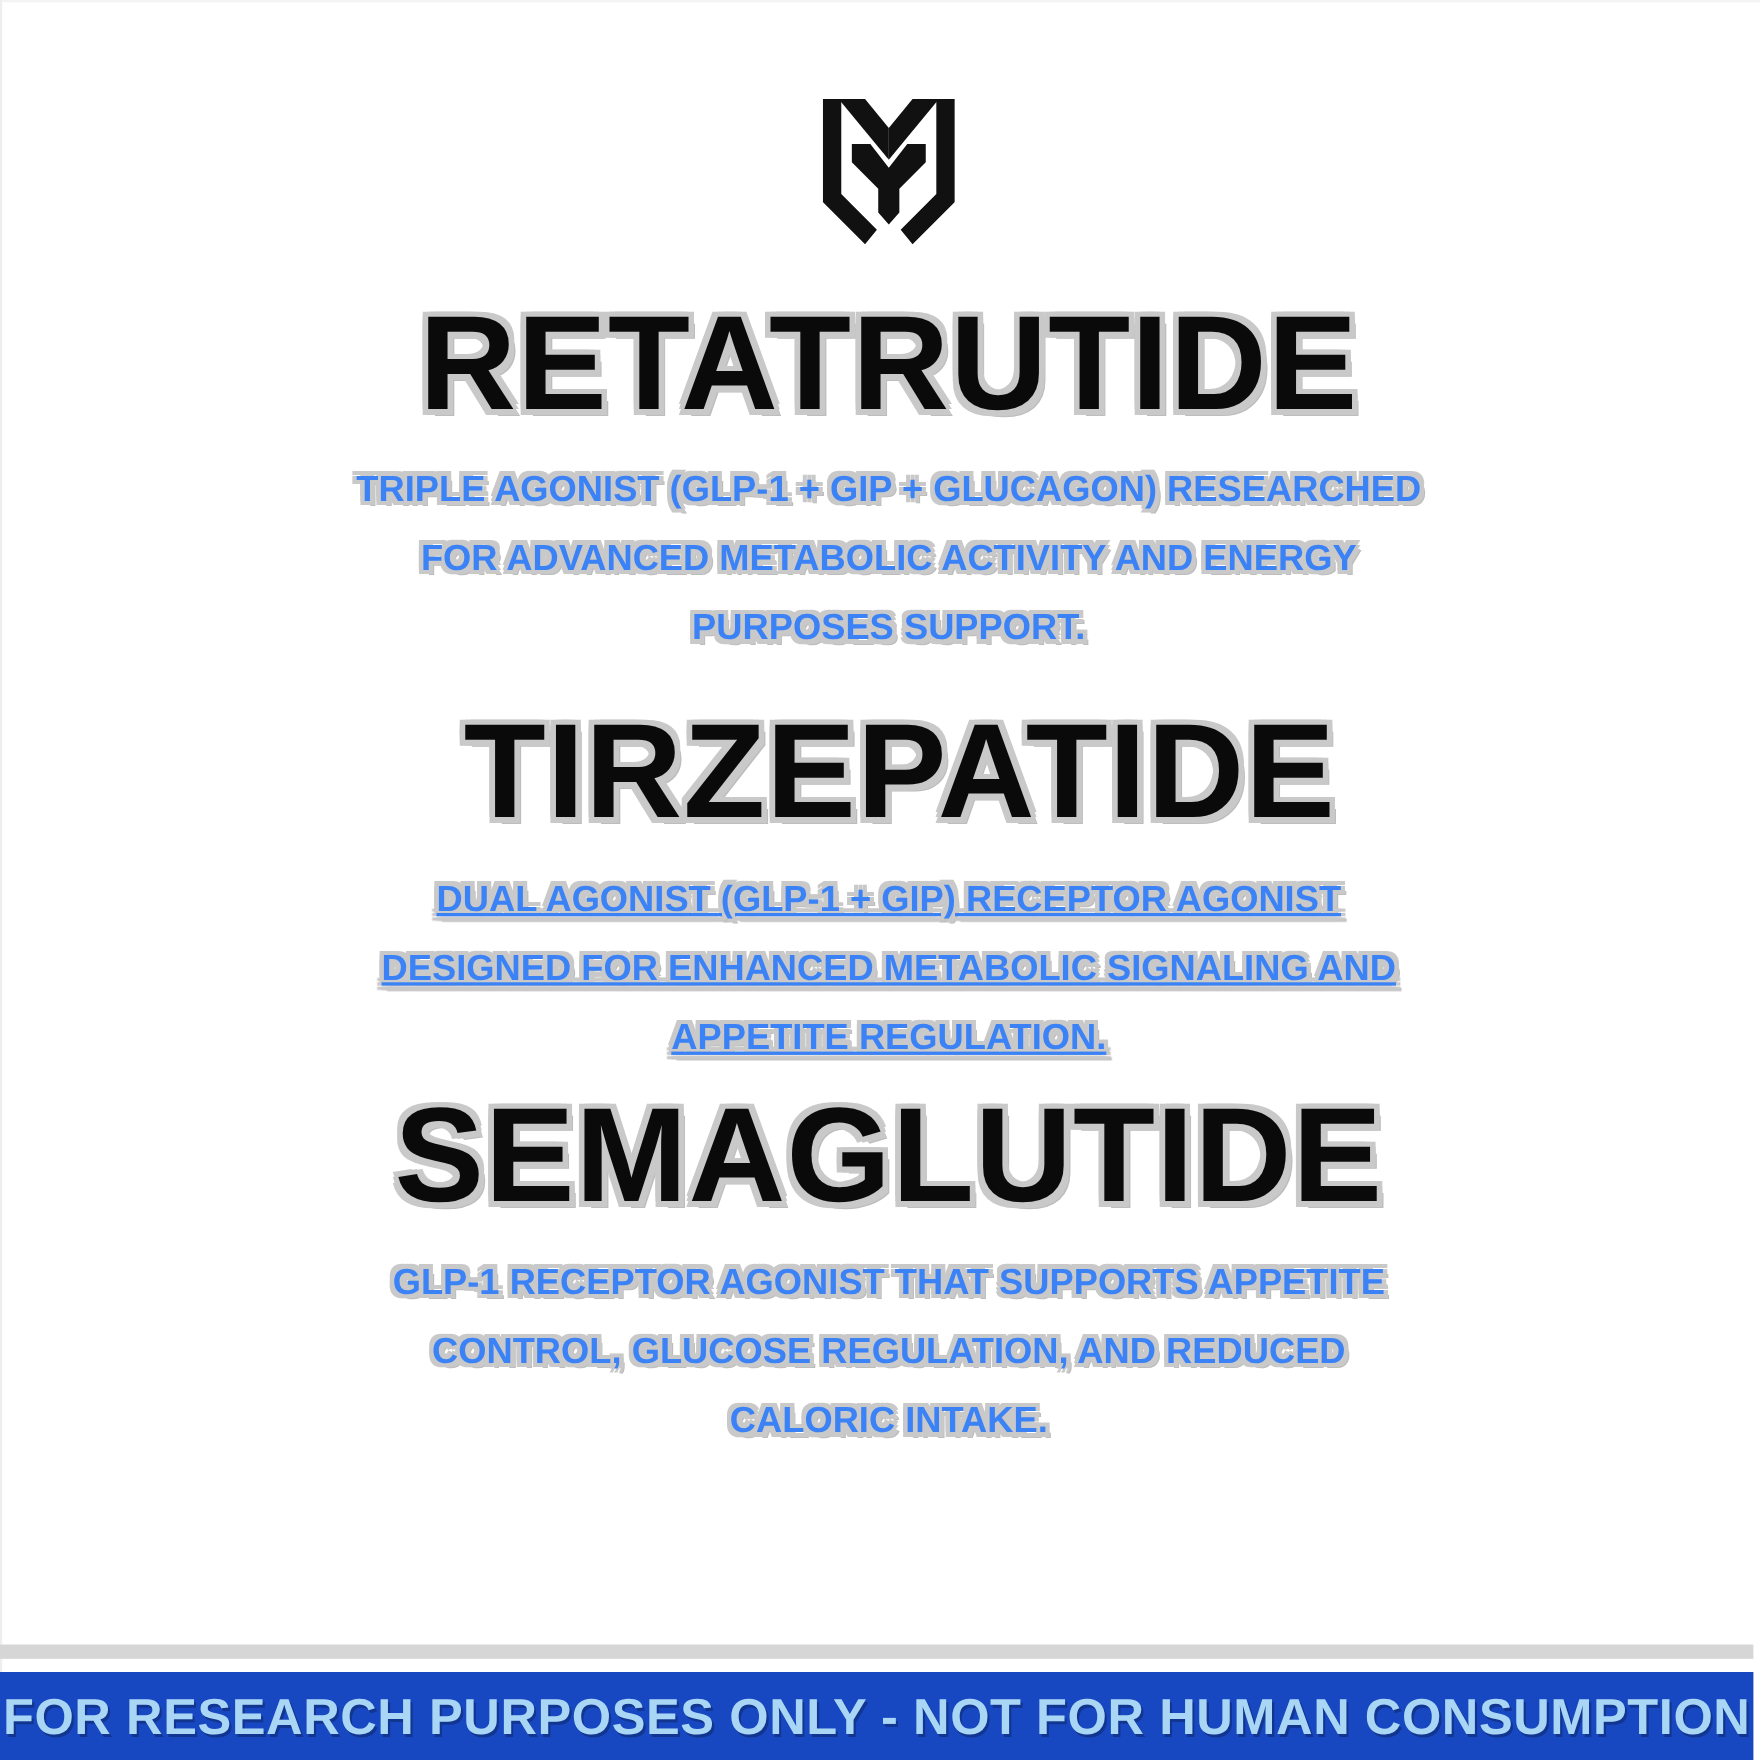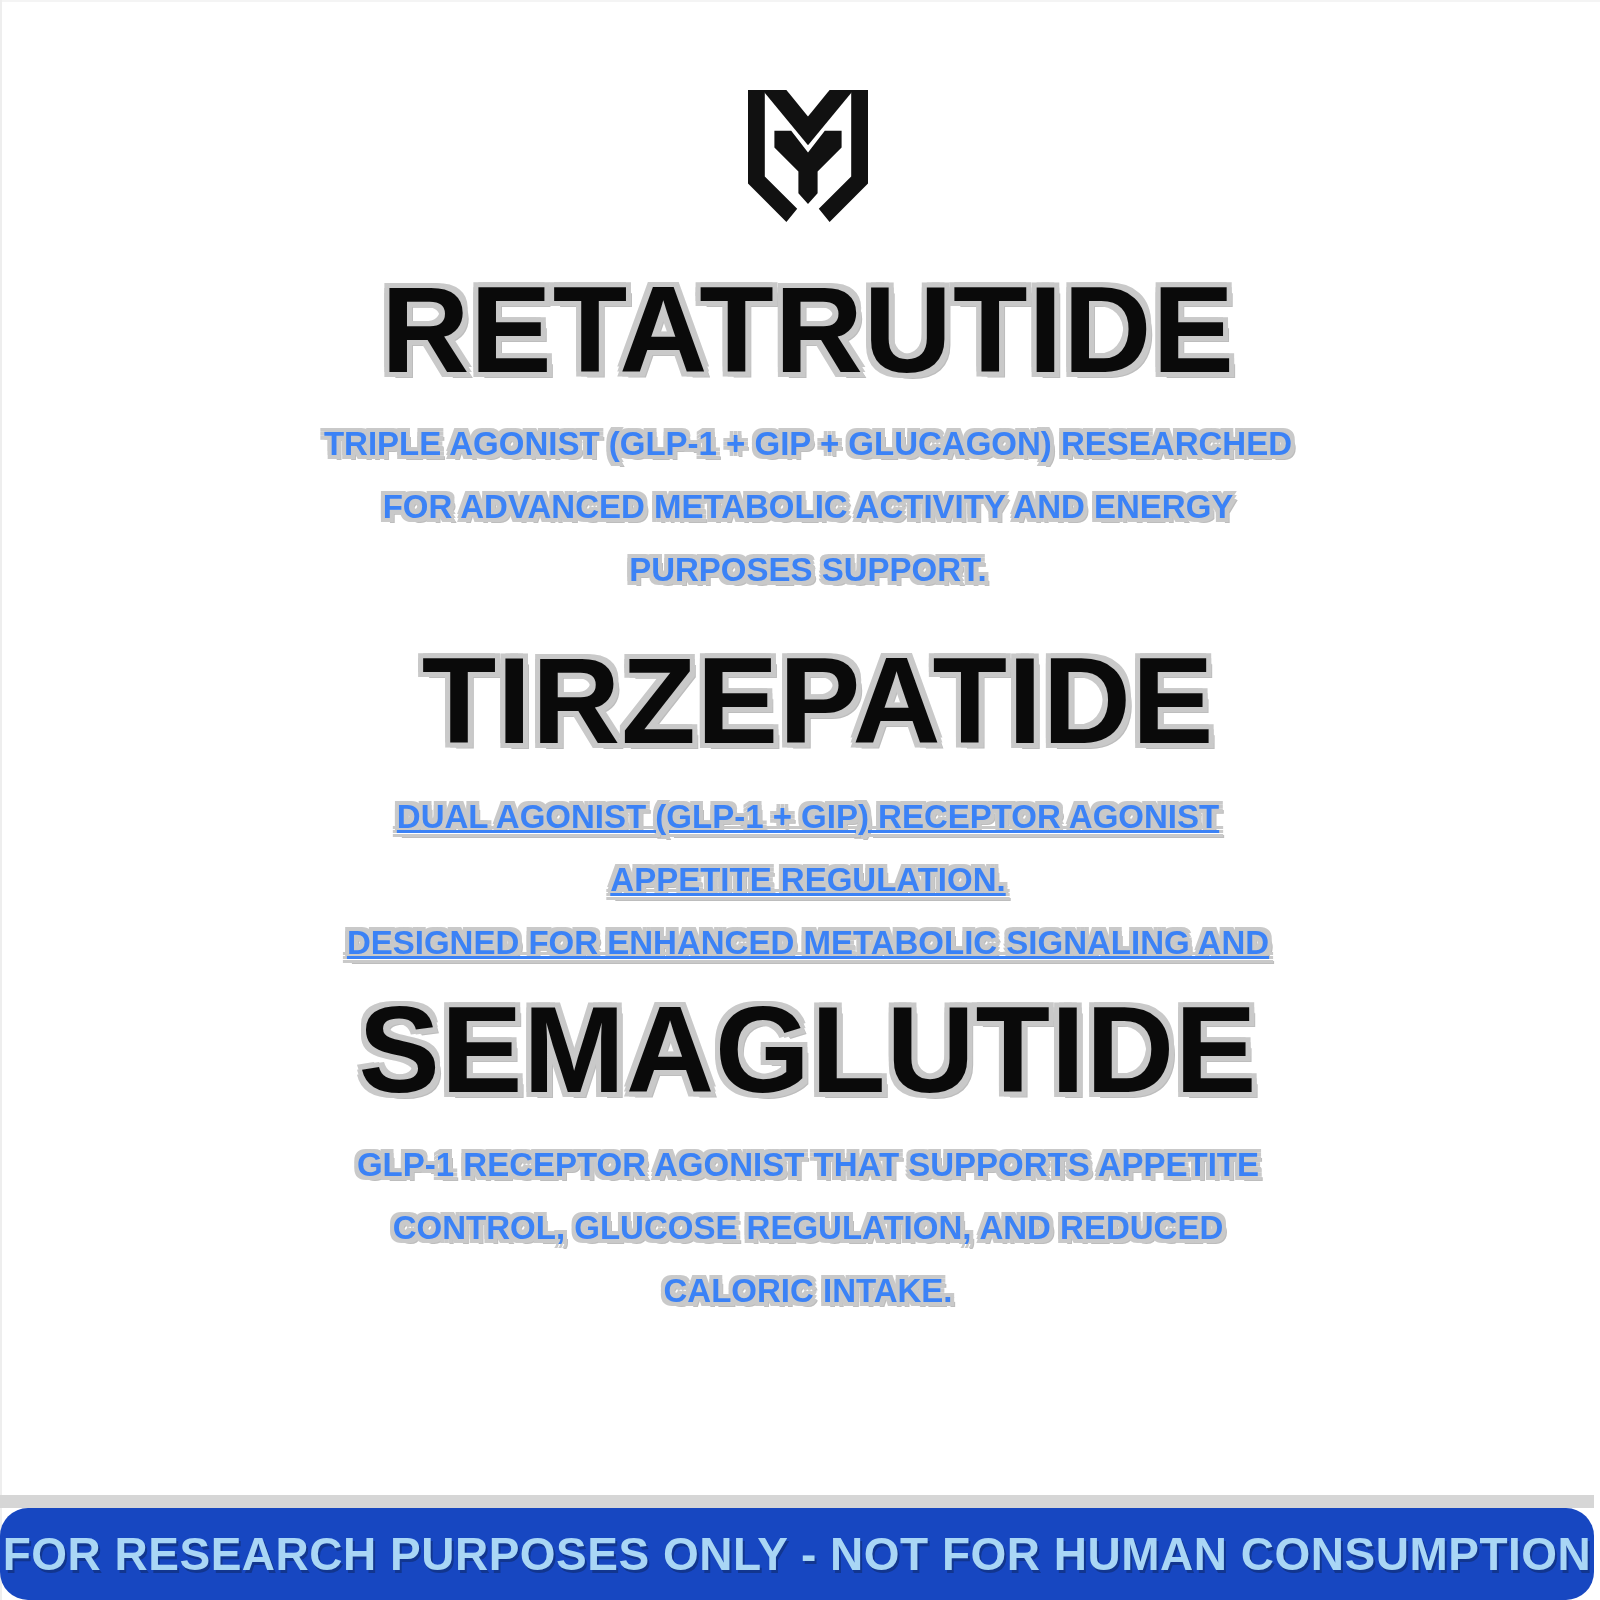--- a/index.html
+++ b/index.html
@@ -43,23 +43,23 @@
   .title-tirzepatide{margin-top:44px;margin-left:20px;}
   .desc-tirzepatide{margin-top:28px;text-decoration:underline;}
   .title-semaglutide{margin-top:20px;}
   .desc-semaglutide{margin-top:26px;}
 
   .footer-divider{
     position:absolute;left:0;right:6px;bottom:92px;height:13px;
     background:#d6d6d6;
   }
   .footer-banner{
-    position:absolute;left:0;right:6px;bottom:0;height:92px;
+    position:absolute;left:0;right:6px;bottom:0;height:80px;
     background:#1747c1;
-    display:flex;align-items:center;justify-content:center;border-radius:28px;
+    display:flex;align-items:center;justify-content:center;
   }
   .footer-text{
     font-size:46px;font-weight:800;letter-spacing:0.5px;white-space:nowrap;
     color:#a9d6f5;
     text-shadow:2px 3px 0 #12368f;
   }
 </style>
 </head>
 <body>
 
@@ -80,22 +80,22 @@
   <div class="peptide-title">RETATRUTIDE</div>
   <div class="peptide-desc">
     <div class="line">TRIPLE AGONIST (GLP-1 + GIP + GLUCAGON) RESEARCHED</div>
     <div class="line">FOR ADVANCED METABOLIC ACTIVITY AND ENERGY</div>
     <div class="line">PURPOSES SUPPORT.</div>
   </div>
 
   <div class="peptide-title title-tirzepatide">TIRZEPATIDE</div>
   <div class="peptide-desc desc-tirzepatide">
     <div class="line">DUAL AGONIST (GLP-1 + GIP) RECEPTOR AGONIST</div>
+    <div class="line">DESIGNED FOR ENHANCED METABOLIC SIGNALING AND</div>
     <div class="line">APPETITE REGULATION.</div>
-    <div class="line">DESIGNED FOR ENHANCED METABOLIC SIGNALING AND</div>
   </div>
 
   <div class="peptide-title title-semaglutide">SEMAGLUTIDE</div>
   <div class="peptide-desc desc-semaglutide">
     <div class="line">GLP-1 RECEPTOR AGONIST THAT SUPPORTS APPETITE</div>
     <div class="line">CONTROL, GLUCOSE REGULATION, AND REDUCED</div>
     <div class="line">CALORIC INTAKE.</div>
   </div>
 
 </div>

